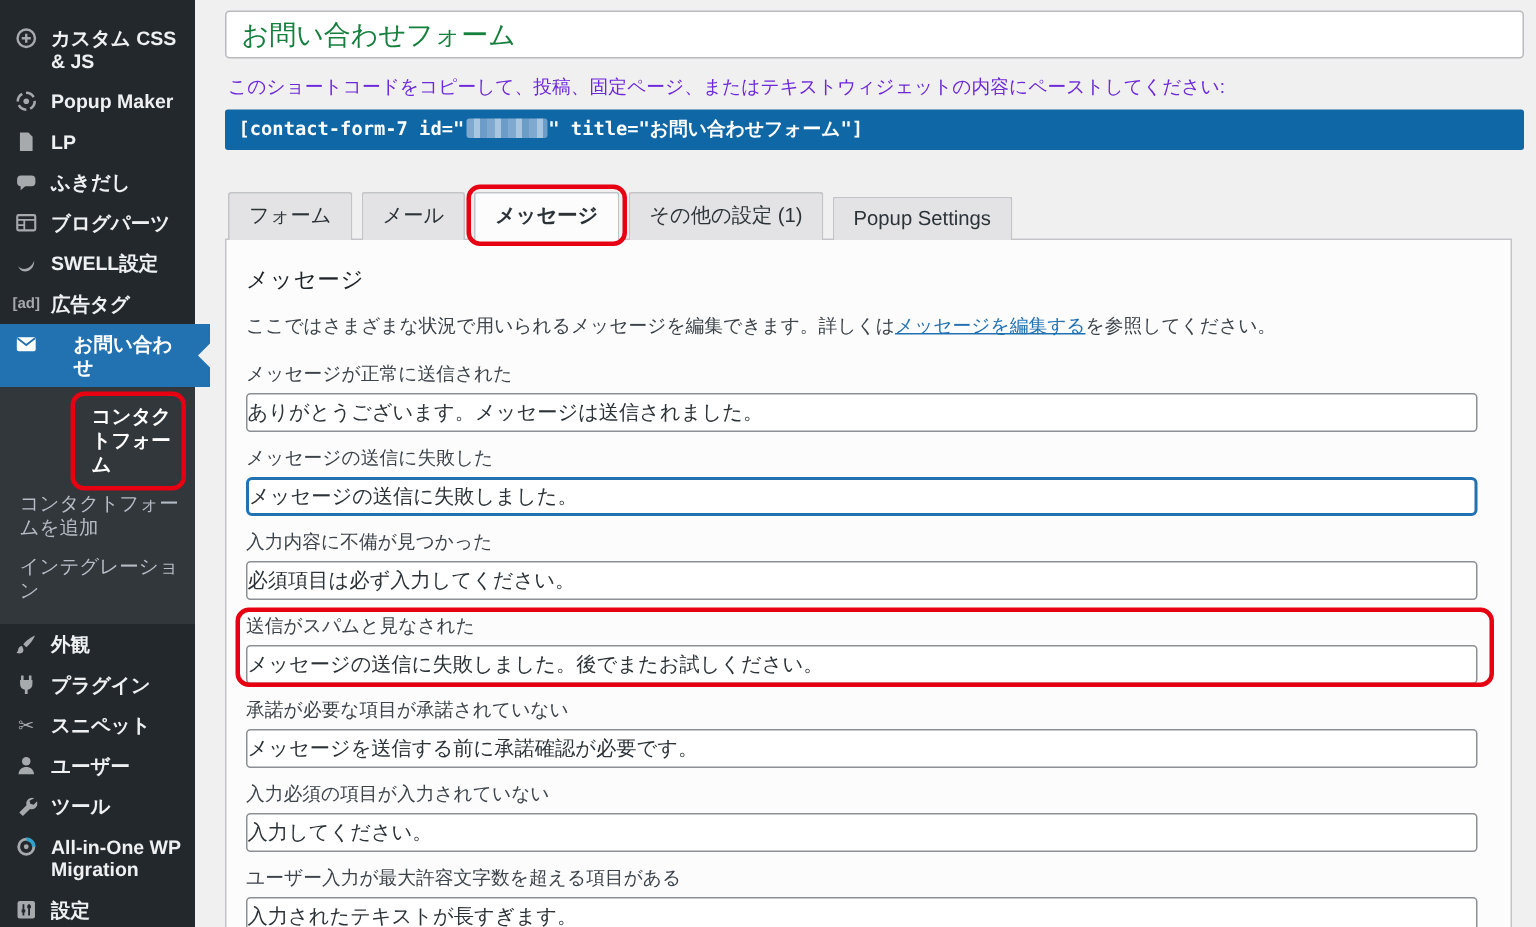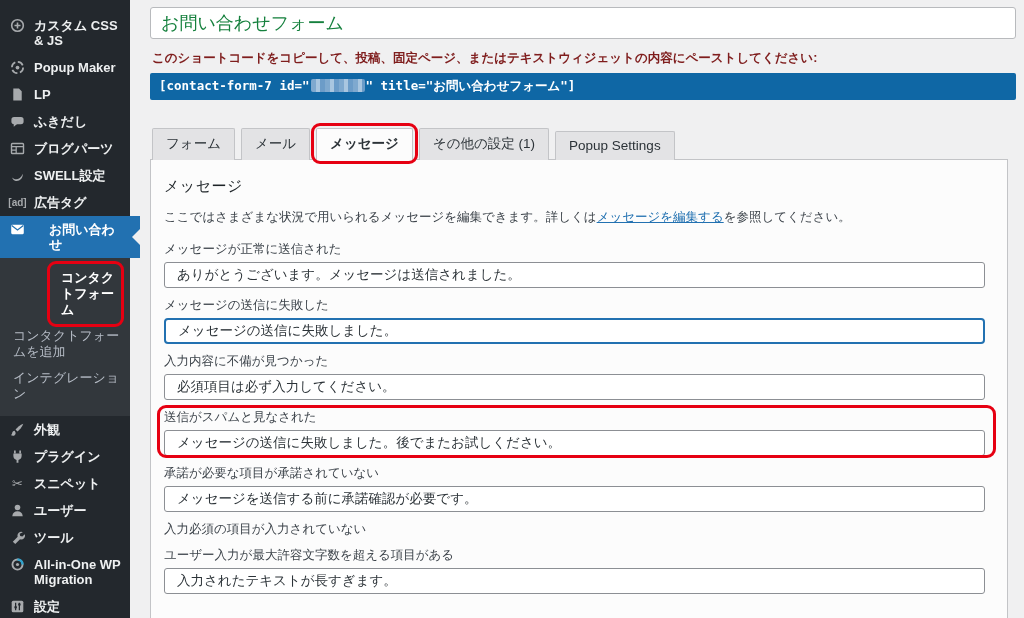--- a/index.html
+++ b/index.html
@@ -33,21 +33,21 @@
   .submenu-item{position:relative;padding:5px 10px 5px 13px;color:#b6bcc6;font-weight:400;
     line-height:16px;cursor:pointer;font-size:13px;}
   .submenu-item.current{color:#fff;font-weight:700;margin-left:48px;}
   .red-ring{position:absolute;border:3px solid var(--red);border-radius:9px;pointer-events:none;z-index:6;}
   .submenu-item.current .red-ring{top:-4px;bottom:-4px;left:-1px;right:6px;}
 
   
   .content{flex:1;padding:7px 8px 0 20px;position:relative;}
   .title-input{width:100%;height:32px;border:1px solid #b8babd;border-radius:3px;background:#fff;
     font-size:18px;padding:0 10px;color:#15803d;font-family:"Liberation Sans","DejaVu Sans",sans-serif;}
-  .shortcode-hint{font-size:12.5px;color:#7f1d1d;font-weight:700;margin:11px 0 6px 2px;}
+  .shortcode-hint{font-size:12.5px;color:#6d28d9;font-weight:400;margin:11px 0 6px 2px;}
   .shortcode-bar{background:#0f67a5;color:#fff;border-radius:2px;padding:5px 9px;
     font-family:"DejaVu Sans Mono","Liberation Mono",monospace;font-size:12.5px;font-weight:700;
     white-space:nowrap;overflow:hidden;}
   .blurred-id{display:inline-block;width:54px;height:13px;vertical-align:-2px;border-radius:2px;margin:0 1px;
     background:repeating-linear-gradient(90deg,#7fa9cf 0 5px,#a9c6e0 5px 9px,#6c9cc8 9px 14px);}
 
   .tabs{margin-top:28px;display:flex;align-items:flex-end;gap:6px;padding-left:2px;position:relative;z-index:2;}
   .tab{background:#e3e3e5;border:1px solid var(--border-gray);border-bottom:none;border-radius:2px 2px 0 0;
     padding:6px 13px 7px;font-size:13.5px;color:#2c3338;cursor:pointer;white-space:nowrap;position:relative;}
   .tab.active{background:#fcfcfc;font-weight:700;padding-bottom:8px;margin-bottom:-1px;z-index:4;}
@@ -55,21 +55,21 @@
 
   .panel{background:#fcfcfc;border:1px solid var(--border-gray);width:calc(100% - 8px);
     margin-top:-1px;padding:17px 12px 10px 13px;height:480px;position:relative;z-index:1;}
   .panel h2{font-size:15px;font-weight:500;color:#1d2327;margin-bottom:13px;letter-spacing:.5px;}
   .panel-desc{font-size:12.5px;color:#3c434a;margin-bottom:15px;}
   .panel-desc a{color:var(--wp-blue);text-decoration:underline;cursor:pointer;}
 
   .field{position:relative;margin-bottom:9px;}
   .field-label{font-size:12.5px;color:#3c434a;margin-bottom:4px;}
   .field input{width:calc(100% - 10px);height:26px;background:#fff;border:1px solid var(--input-border);
-    border-radius:3px;padding:0 12px;font-size:13.5px;color:#2c3338;
+    border-radius:3px;padding:0 0;font-size:13.5px;color:#2c3338;
     font-family:"Liberation Sans","DejaVu Sans",sans-serif;}
   .field.focused input{border:2px solid var(--wp-blue);border-radius:4px;}
   .field .red-ring{top:-4px;bottom:-2px;left:-7px;right:-1px;}
 </style>
 </head>
 <body>
 
 <nav class="sidebar" id="sidebar-menu">
     <div class="menu-item">
       <span class="icon">
@@ -237,18 +237,18 @@
     <h2>メッセージ</h2>
     <p class="panel-desc">
       <span>ここではさまざまな状況で用いられるメッセージを編集できます。詳しくは</span><a>メッセージを編集する</a><span>を参照してください。</span>
     </p>
     <div id="fields">
         <div class="field"><div class="field-label">メッセージが正常に送信された</div><input value="ありがとうございます。メッセージは送信されました。" style=""></div>
         <div class="field focused"><div class="field-label">メッセージの送信に失敗した</div><input value="メッセージの送信に失敗しました。" style=""></div>
         <div class="field"><div class="field-label">入力内容に不備が見つかった</div><input value="必須項目は必ず入力してください。" style=""></div>
         <div class="field"><div class="field-label">送信がスパムと見なされた</div><input value="メッセージの送信に失敗しました。後でまたお試しください。" style=""><div class="red-ring"></div></div>
         <div class="field"><div class="field-label">承諾が必要な項目が承諾されていない</div><input value="メッセージを送信する前に承諾確認が必要です。" style=""></div>
-        <div class="field"><div class="field-label">入力必須の項目が入力されていない</div></div>
+        <div class="field"><div class="field-label">入力必須の項目が入力されていない</div><input value="入力してください。" style=""></div>
         <div class="field"><div class="field-label">ユーザー入力が最大許容文字数を超える項目がある</div><input value="入力されたテキストが長すぎます。" style=""></div>
       </div>
 
   </section>
 </main>
 
 </body></html>

